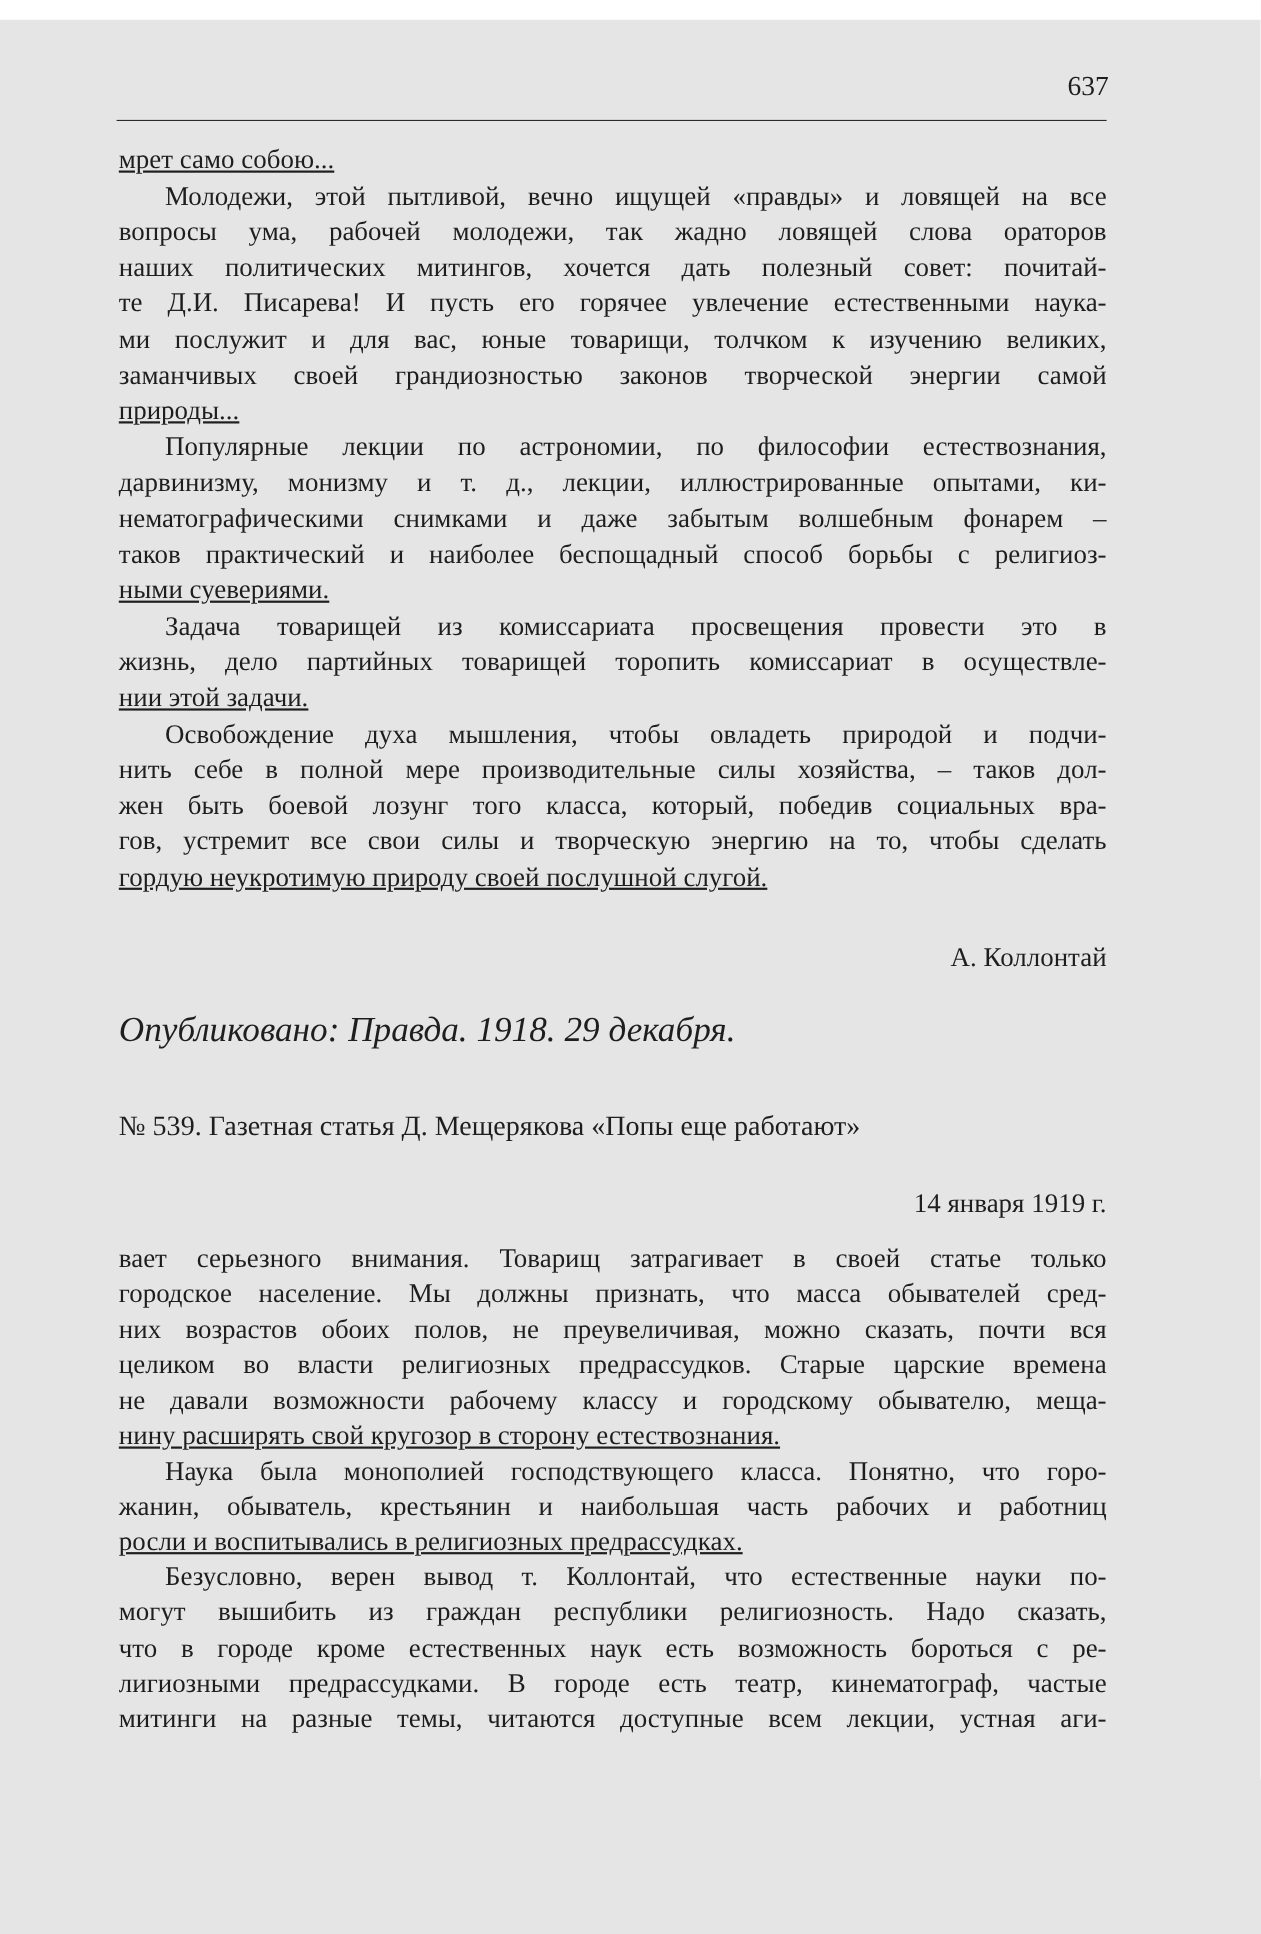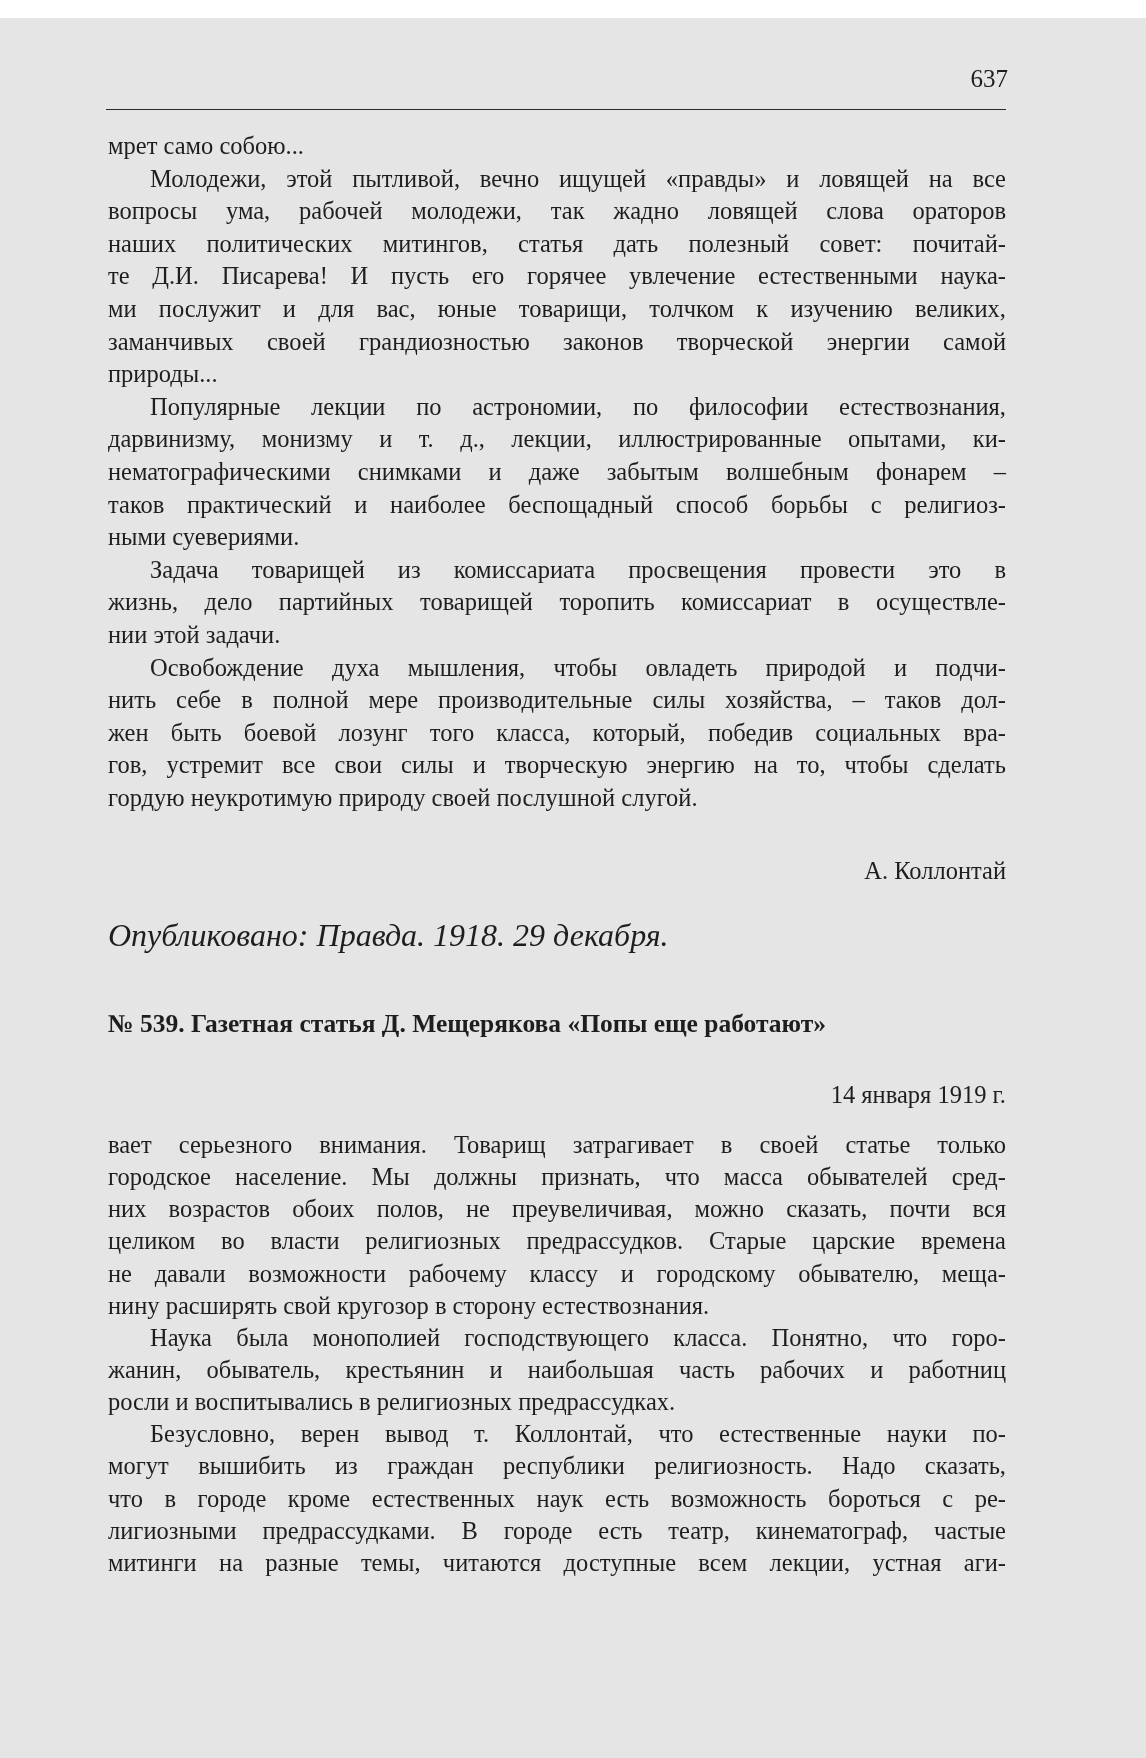--- a/index.html
+++ b/index.html
@@ -16,34 +16,34 @@
   .header-rule {
     position: absolute; top: 91px; left: 106px; width: 900px; height: 0;
     border-top: 1.6px solid #2a2a2a;
   }
   .block { position: absolute; left: 108px; width: 898px; }
   .line {
     display: block; height: 32.6px; line-height: 32.6px;
     font-size: 24.5px; white-space: nowrap;
     text-align: justify; text-align-last: justify;
   }
-  .line.last { text-align: right; text-align-last: left; }
+  .line.last { text-align: right; text-align-last: left; text-decoration: underline; }
   .line.indent { text-indent: 42px; }
   .bottom .line { height: 32.15px; line-height: 32.15px; }
   .signature {
     position: absolute; top: 838px; right: 140px;
     font-size: 24.5px; line-height: 30px;
   }
   .published {
     position: absolute; top: 902px; left: 108px;
     font-size: 32px; line-height: 30px; font-style: italic;
   }
   .heading {
     position: absolute; top: 990px; left: 108px; width: 898px;
-    font-weight: bold; font-size: 25.5px;
+    font-weight: normal; font-size: 25.5px;
   }
   .heading .hline { display: block; height: 32px; line-height: 32px; white-space: nowrap; }
   .heading .hline.cont { padding-left: 103px; }
   .doc-date {
     position: absolute; top: 1062px; right: 140px;
     font-size: 24.5px; line-height: 30px;
   }
   .bottom-edge {
     position: absolute; left: 0; bottom: 0; width: 1146px; height: 2px;
     background: #4a4a4a;
@@ -57,21 +57,21 @@
   <div class="page-number">637</div>
   <div class="header-rule"></div>
 
   <div class="block top" id="top-block" style="top:112px;">
       <div>
         <span class="line last">мрет само собою...</span>
       </div>
       <div>
         <span class="line indent">Молодежи, этой пытливой, вечно ищущей «правды» и ловящей на все</span>
         <span class="line">вопросы ума, рабочей молодежи, так жадно ловящей слова ораторов</span>
-        <span class="line">наших политических митингов, статья дать полезный совет: почитай-</span>
+        <span class="line">наших политических митингов, хочется дать полезный совет: почитай-</span>
         <span class="line">те Д.И. Писарева! И пусть его горячее увлечение естественными наука-</span>
         <span class="line">ми послужит и для вас, юные товарищи, толчком к изучению великих,</span>
         <span class="line">заманчивых своей грандиозностью законов творческой энергии самой</span>
         <span class="line last">природы...</span>
       </div>
       <div>
         <span class="line indent">Популярные лекции по астрономии, по философии естествознания,</span>
         <span class="line">дарвинизму, монизму и т. д., лекции, иллюстрированные опытами, ки-</span>
         <span class="line">нематографическими снимками и даже забытым волшебным фонарем –</span>
         <span class="line">таков практический и наиболее беспощадный способ борьбы с религиоз-</span>

